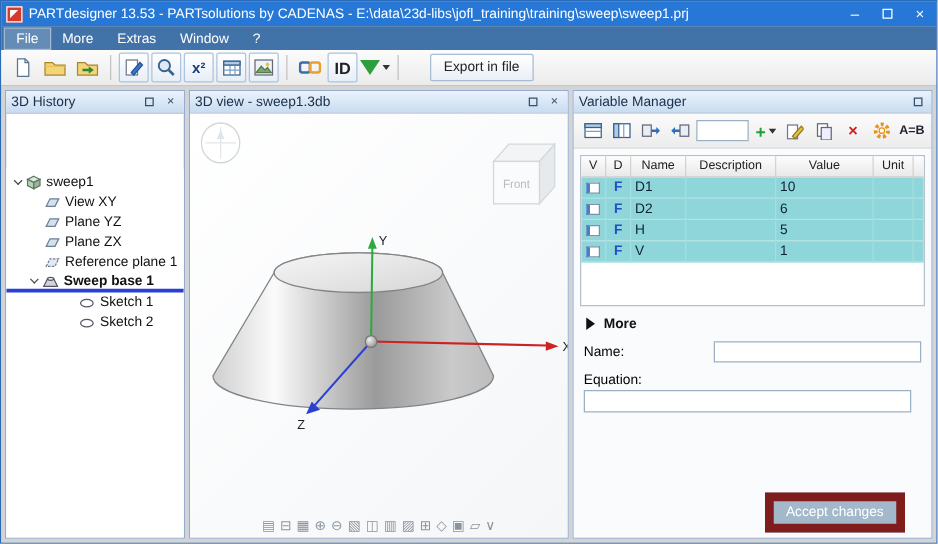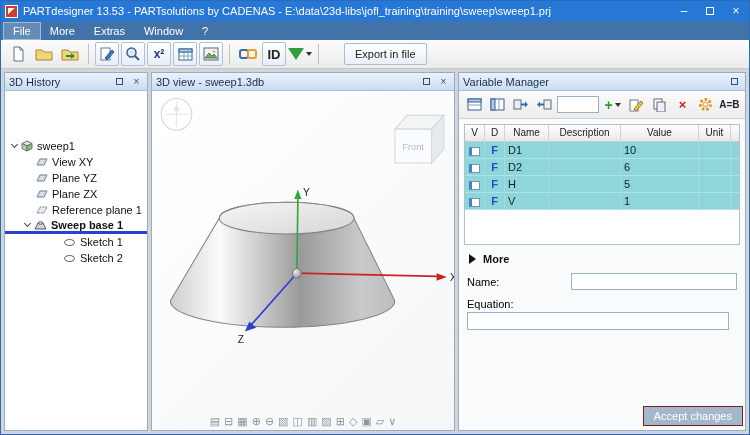--- a/index.html
+++ b/index.html
@@ -69,21 +69,21 @@
   .vdata .ctr { text-align:center; padding-left:0; }
   .dflag { color:#2050c8; font-weight:bold; }
   .row-type-ic { display:inline-block; width:11px; height:9px; background:#fff; border:1px solid #7a93a8; border-left:3px solid #4a7fc0; vertical-align:middle; }
   .more-row { display:flex; align-items:center; gap:7px; padding:8px 10px 4px 10px; font-weight:bold; color:#111; }
   .more-tri { width:0; height:0; border-top:5px solid transparent; border-bottom:5px solid transparent; border-left:7px solid #111; }
   .form-row { display:flex; align-items:center; padding:4px 8px; }
   .form-row input { height:17px; border:1px solid #9ab0c4; background:#fff; font-size:11px; padding:0 3px; }
   .name-input { margin-left:auto; width:166px; }
   .eq-label-row { padding:4px 8px 2px 8px; }
   .eq-input { width:262px; margin:0 8px; height:18px; border:1px solid #9ab0c4; background:#fff; }
-  .accept-btn { margin-top:auto; align-self:flex-end; margin-right:2px; margin-bottom:4px; background:#a3b9cb; color:#fff; border:1px solid #7f1d1d; padding:3px 10px; font-size:11px; }
+  .accept-btn { margin-top:auto; align-self:flex-end; margin-right:21px; margin-bottom:4px; background:#a3b9cb; color:#fff; border:7px solid #7f1d1d; padding:3px 10px; font-size:11px; }
 
   svg text { font-family:"Liberation Sans", sans-serif; }
 </style>
 </head>
 <body>
 
 <div class="window">
 
   <div class="titlebar">
     <span class="app-icon"></span>

